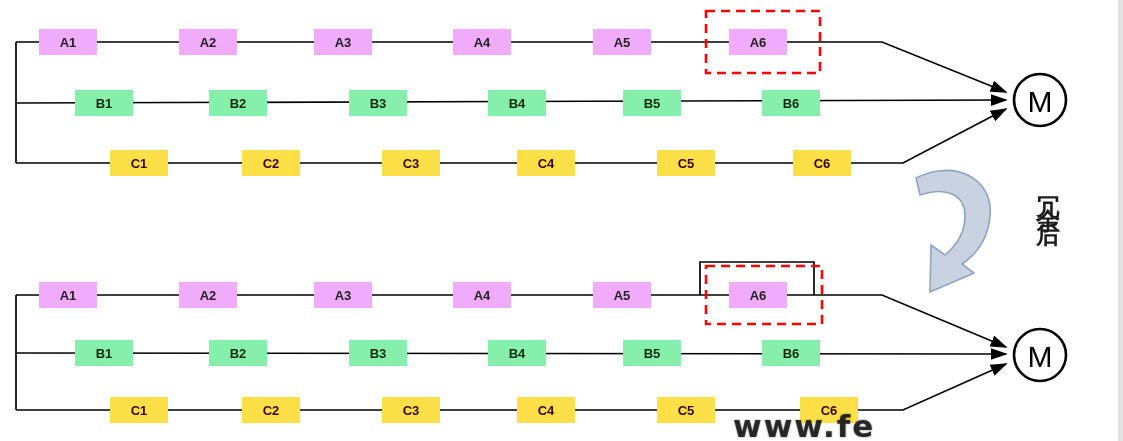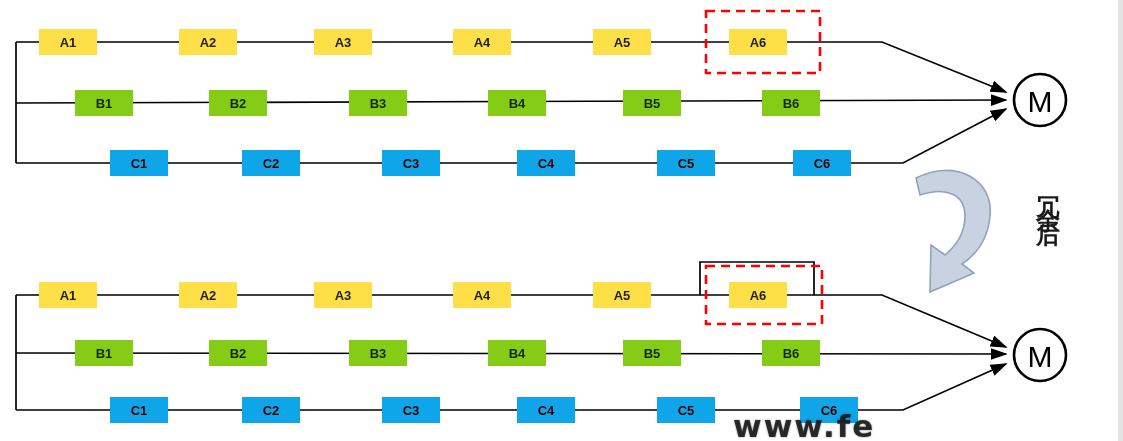--- a/index.html
+++ b/index.html
@@ -2,23 +2,23 @@
 <html><head>
 <meta charset="utf-8">
 <style>
   html,body{margin:0;padding:0;background:#ffffff;}
   #stage{position:relative;width:1123px;height:441px;background:#ffffff;overflow:hidden;
          font-family:"Liberation Sans",sans-serif;}
   #wires{position:absolute;left:0;top:0;z-index:1;}
   .cell{position:absolute;width:58px;height:26px;z-index:2;
         display:flex;align-items:center;justify-content:center;
         font:bold 13px "Liberation Sans",sans-serif;color:#222222;}
-  .cell.a{background:#fde047;}
-  .cell.b{background:#84cc16;color:#102a10;}
-  .cell.c{background:#0ea5e9;color:#3a0000;}
+  .cell.a{background:#f0abfc;}
+  .cell.b{background:#86efac;color:#102a10;}
+  .cell.c{background:#fde047;color:#3a0000;}
   .annotation{position:absolute;left:1032px;top:178px;z-index:3;
         writing-mode:vertical-lr;text-orientation:upright;
         font-weight:bold;font-size:24px;letter-spacing:12px;color:#1a1a1a;
         font-family:"Liberation Sans",sans-serif;}
   .watermark{position:absolute;left:733px;top:408px;z-index:5;
         font-weight:bold;font-size:31px;letter-spacing:2px;color:rgba(25,25,25,0.88);
         text-shadow:0 0 2px rgba(25,25,25,0.55);
         font-family:"DejaVu Sans",sans-serif;}
   .page-edge{position:absolute;right:0;top:0;width:5px;height:441px;background:#e3e3e3;z-index:6;}
 </style>

